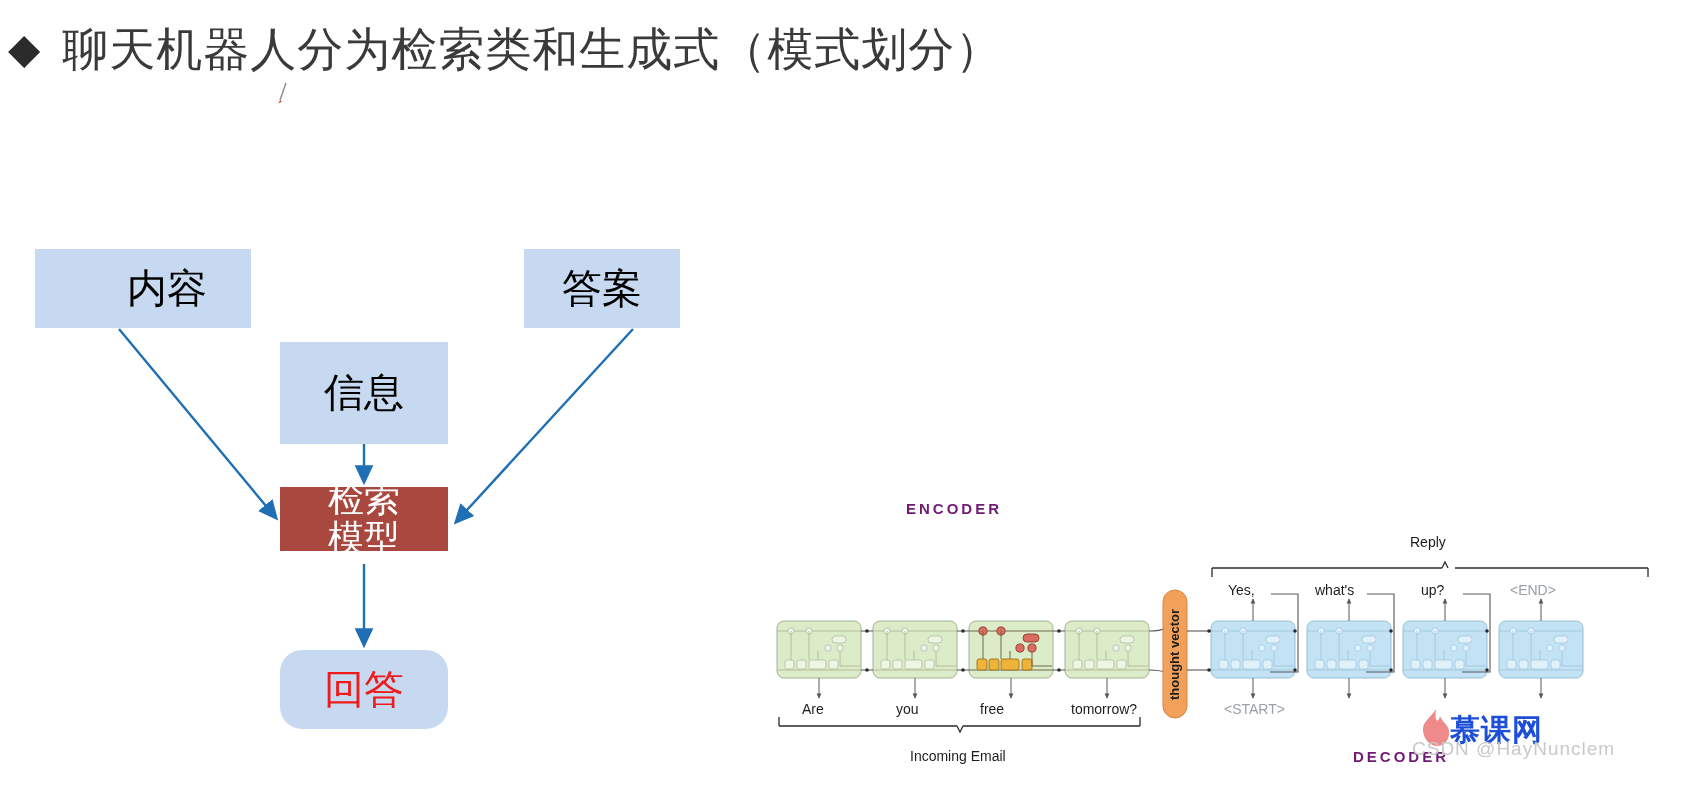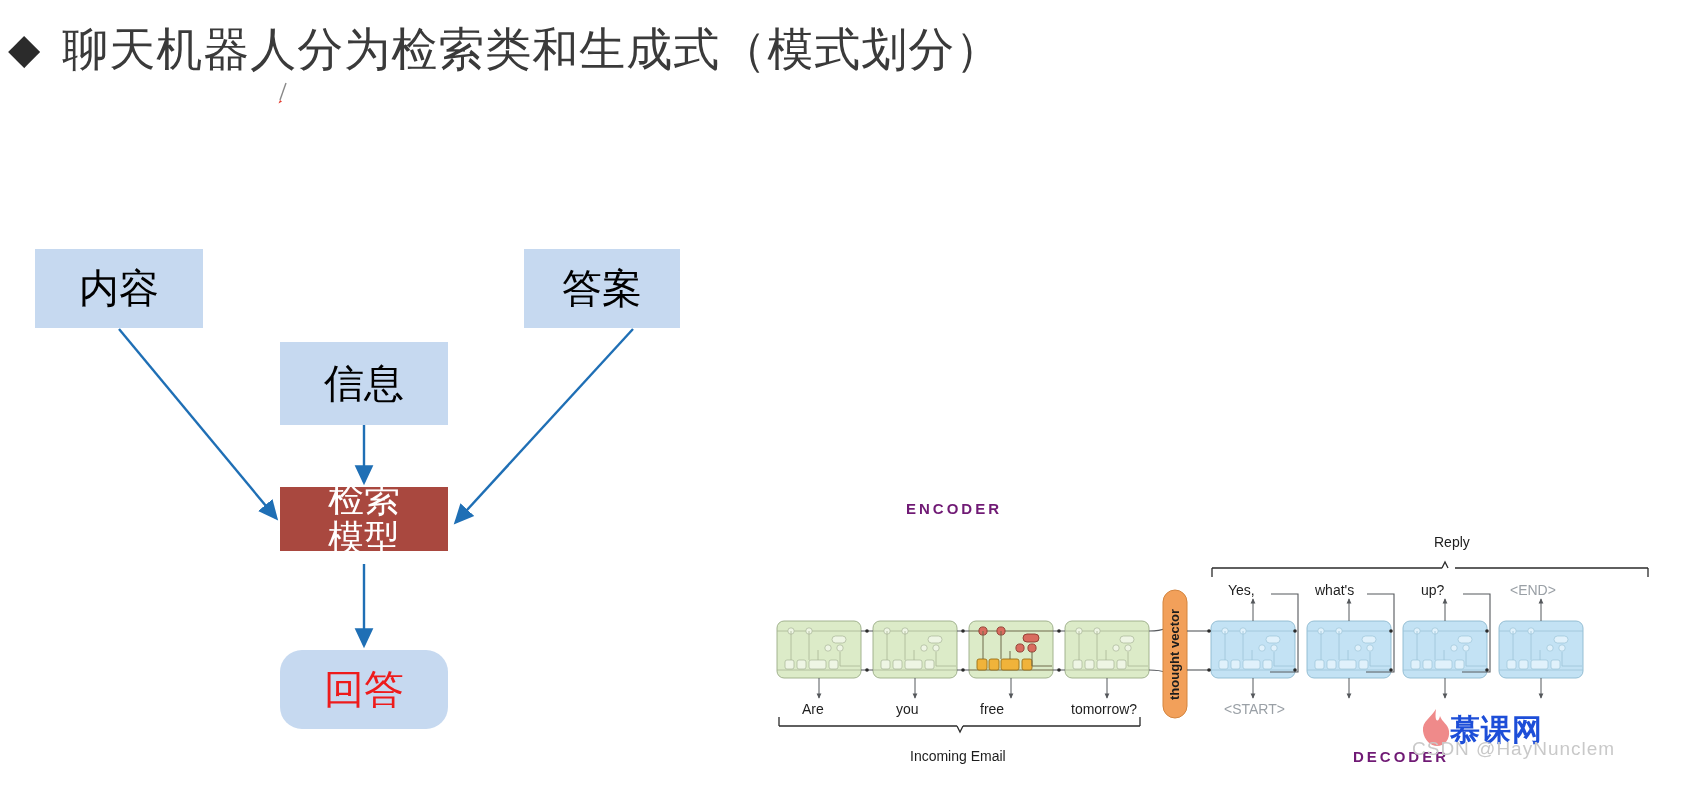--- a/index.html
+++ b/index.html
@@ -67,23 +67,23 @@
     justify-content: center;
     text-align: center;
     font-size: 40px;
     line-height: 1.08;
     font-family: "Liberation Sans", "DejaVu Sans", sans-serif;
   }
   .node-blue { background: #c6d9f0; color: #000000; }
   .node-red  { background: #a9483f; color: #ffffff; font-size: 36px; }
   .node-answer { background: #c6d9f0; color: #ee1b1b; border-radius: 22px; }
 
-  #node-content  { left: 35px;  top: 249px; width: 168px; height: 79px; }
+  #node-content  { left: 35px;  top: 249px; width: 168px; height: 79px; padding-left: 48px; }
   #node-answer-src { left: 524px; top: 249px; width: 156px; height: 79px; }
-  #node-info     { left: 280px; top: 342px; width: 168px; height: 83px; }
+  #node-info     { left: 280px; top: 342px; width: 168px; height: 102px; }
   #node-model    { left: 280px; top: 487px; width: 168px; height: 64px; }
   #node-reply    { left: 280px; top: 650px; width: 168px; height: 79px; }
 
   
   .seq2seq {
     position: absolute;
     left: 760px;
     top: 490px;
     width: 927px;
     height: 305px;
@@ -401,21 +401,21 @@
     </g>
 
     <g stroke="#2b2b2b" stroke-width="1.3" fill="none">
       <path d="M452 78 v9 M452 78 H682 M695 78 H888 M888 78 v9 M682 78 l3 -6 l3 6"></path>
     </g>
   </svg>
 
   
   <div class="seq-label lbl-section" style="left:146px; top:10px;">ENCODER</div>
   <div class="seq-label lbl-section" style="left:593px; top:258px;">DECODER</div>
-  <div class="seq-label lbl-bracket" style="left:650px; top:44px;margin-left:24px;">Reply</div>
+  <div class="seq-label lbl-bracket" style="left:650px; top:44px;">Reply</div>
   <div class="seq-label lbl-bracket" style="left:150px; top:258px;">Incoming Email</div>
 
   
   <div class="seq-label lbl-word" style="left:42px; top:211px;">Are</div>
   <div class="seq-label lbl-word" style="left:136px; top:211px;">you</div>
   <div class="seq-label lbl-word" style="left:220px; top:211px;">free</div>
   <div class="seq-label lbl-word" style="left:311px; top:211px;">tomorrow?</div>
 
   
   <div class="seq-label lbl-word" style="left:400px; top:108px; width:28px; height:112px; display:flex; align-items:center; justify-content:center;">

